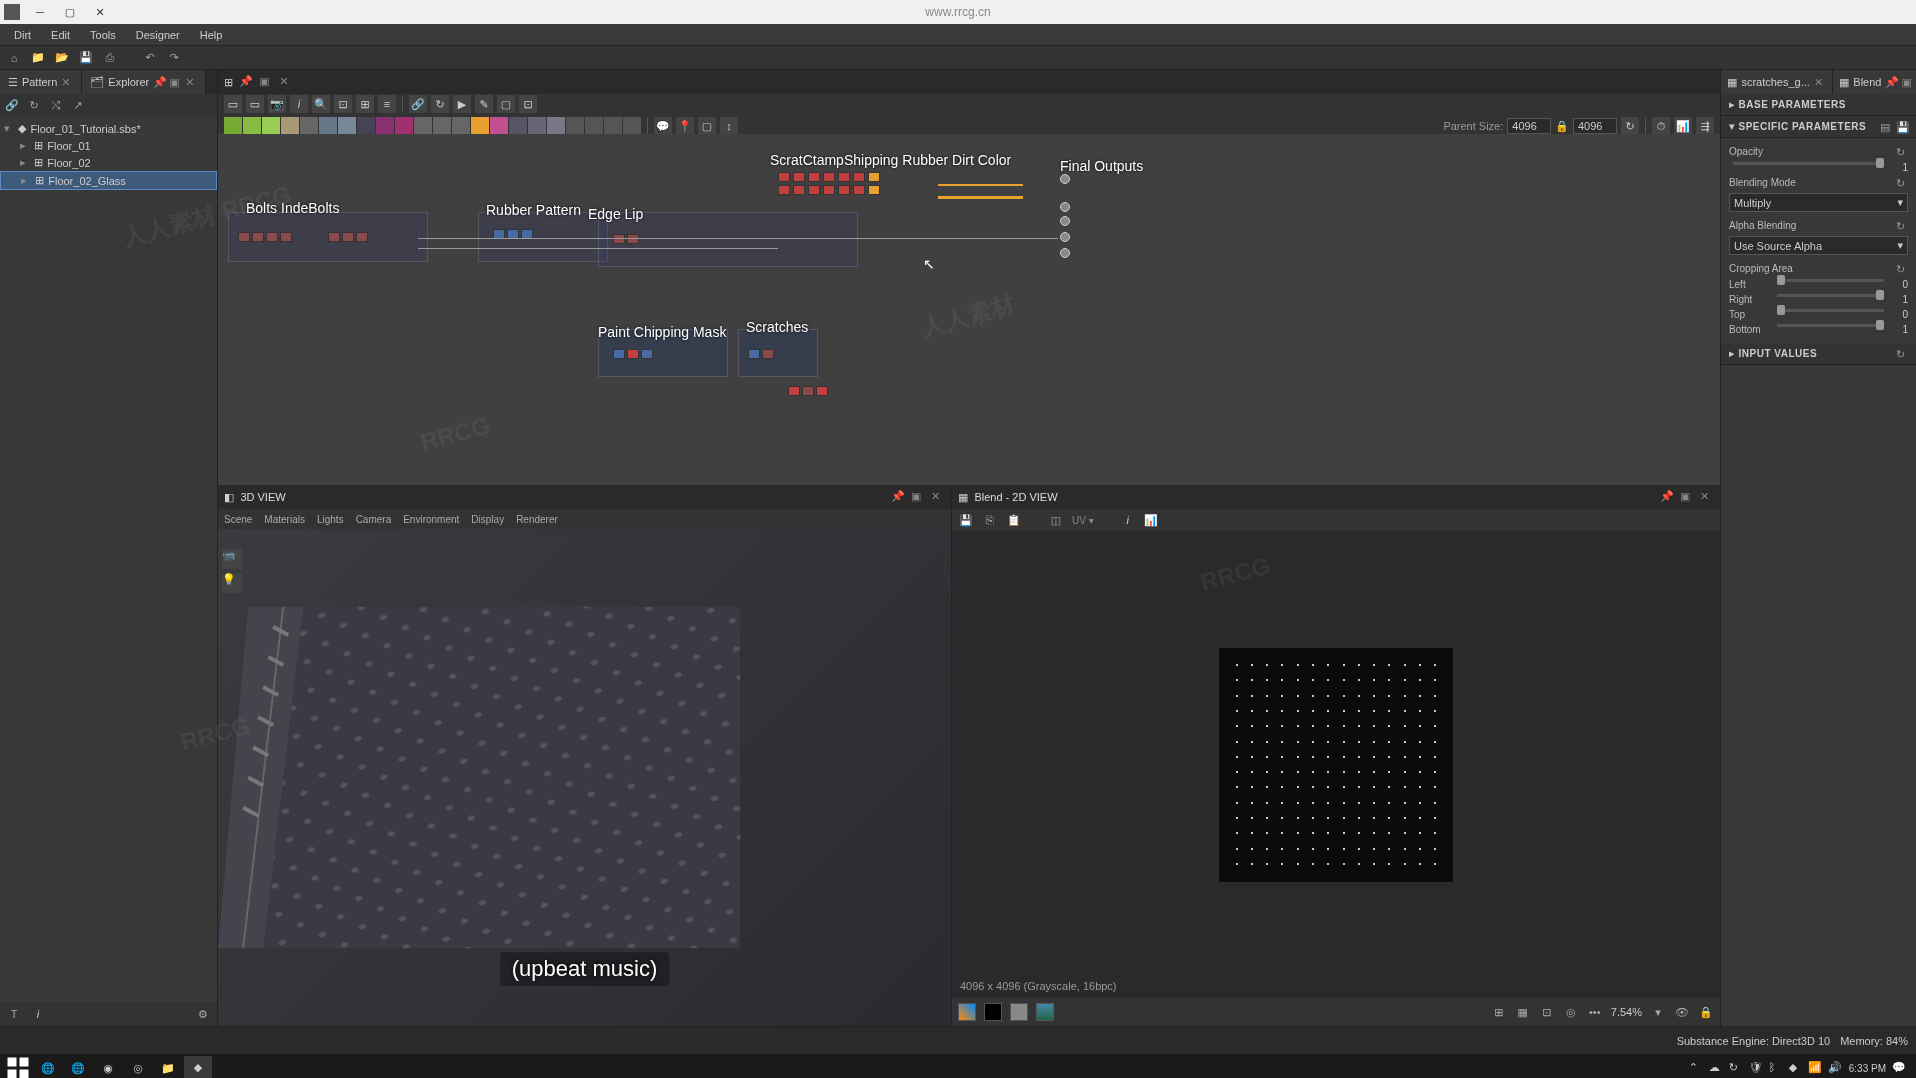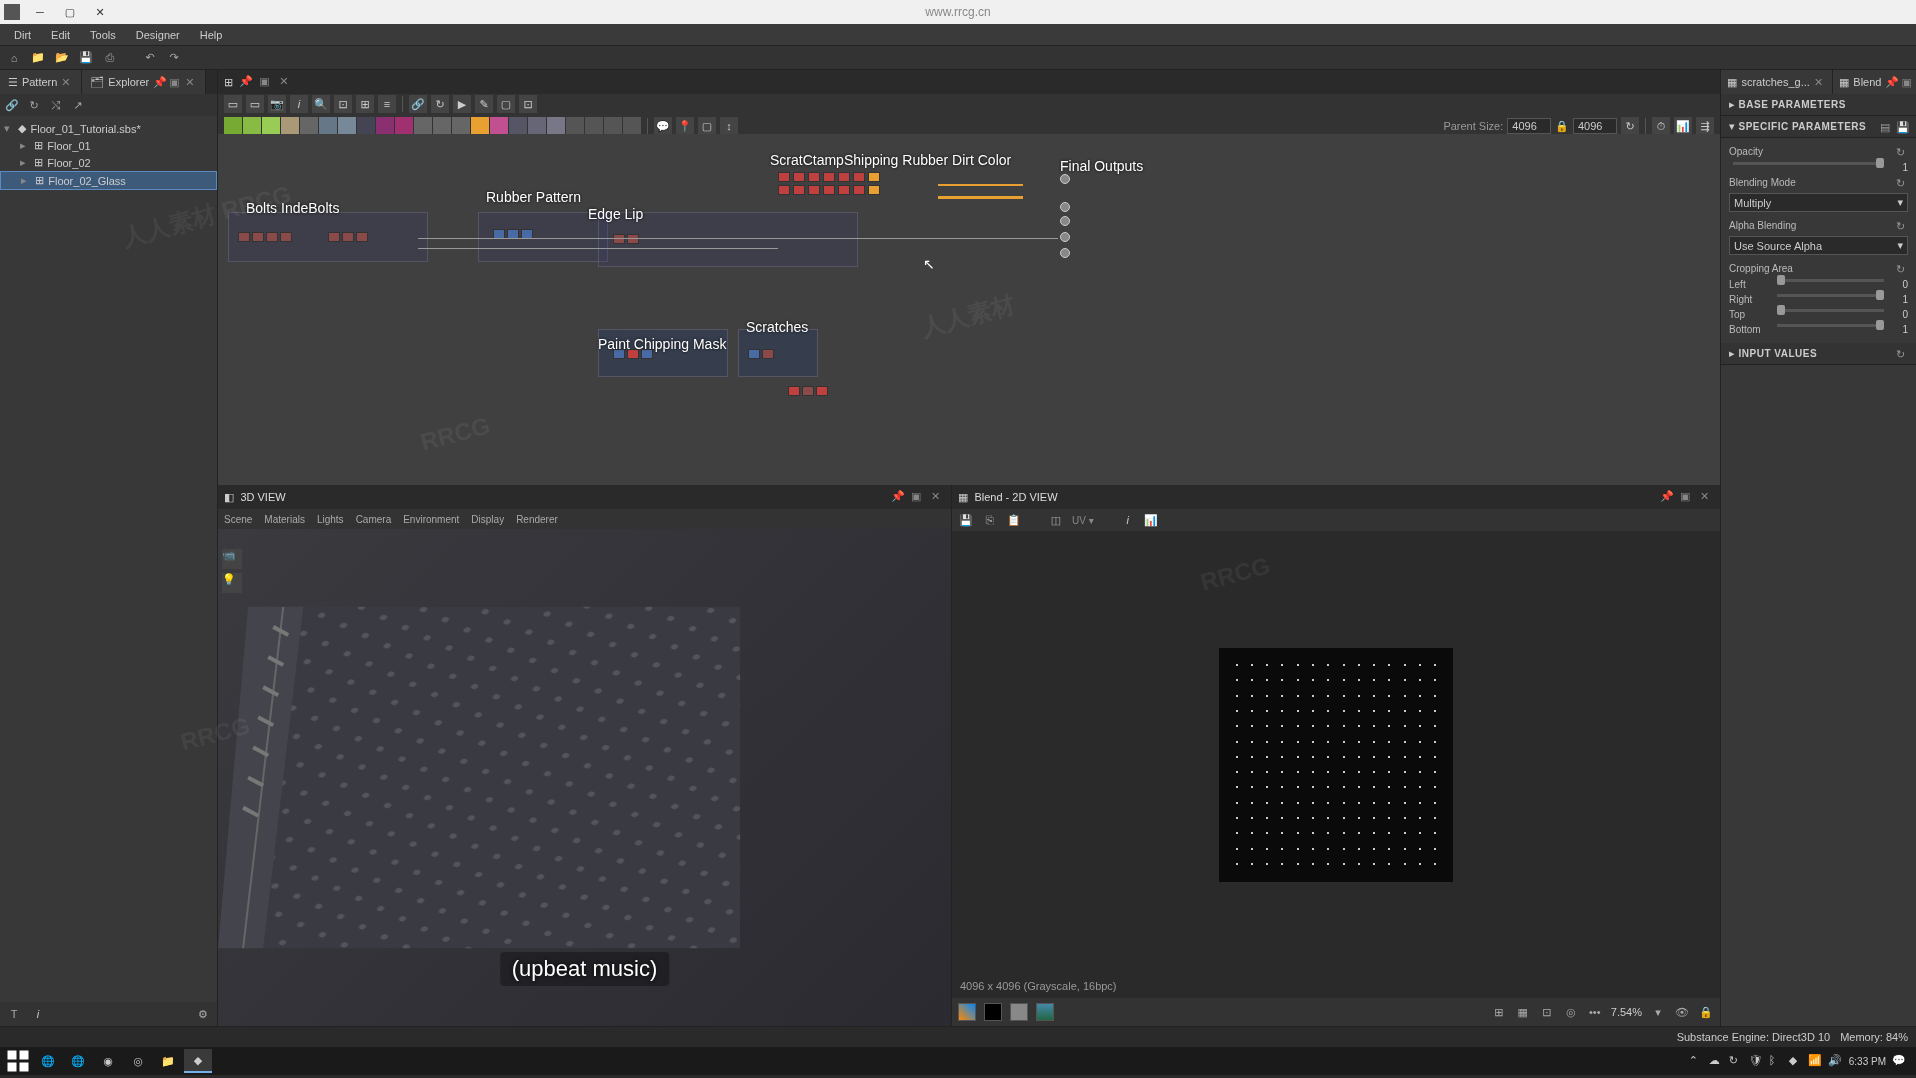--- a/index.html
+++ b/index.html
@@ -69,21 +69,21 @@
 .props-section{background:#333;padding:4px 8px;border-bottom:1px solid #222;display:flex;align-items:center;gap:4px}
 .props-section-title{flex:1;font-weight:600;letter-spacing:0.5px;font-size:10px}
 .props-body{padding:4px 8px}
 .prop-row{display:flex;align-items:flex-start;margin:4px 0;gap:4px}
 .prop-label{flex:1;font-size:10px;color:#bbb}
 .prop-value{font-size:10px;color:#ccc;width:16px;text-align:right}
 .slider-track{flex:1;height:3px;background:#555;position:relative;margin:0 4px}
 .slider-thumb{position:absolute;width:8px;height:10px;background:#999;top:-4px;border-radius:2px}
 .dropdown{background:#2a2a2a;border:1px solid #555;padding:2px 4px;width:100%;display:flex;justify-content:space-between;align-items:center;cursor:pointer}
 .reset-icon{width:12px;height:12px;color:#999;cursor:pointer}
-.statusbar{height:21px;background:#2a2a2a;border-top:1px solid #222;display:flex;align-items:center;justify-content:flex-end;padding:0 8px;gap:10px;font-size:10px;color:#888}
+.statusbar{height:28px;background:#2a2a2a;border-top:1px solid #222;display:flex;align-items:center;justify-content:flex-end;padding:0 8px;gap:10px;font-size:10px;color:#888}
 .taskbar{height:28px;background:#1a1a1a;display:flex;align-items:center;padding:0 4px;gap:2px}
 .task-item{width:28px;height:24px;display:flex;align-items:center;justify-content:center;cursor:pointer}
 .task-item.active{background:#3a3a3a;border-bottom:2px solid #76b0e8}
 .tray{margin-left:auto;display:flex;align-items:center;gap:6px;padding:0 6px}
 .tray-icon{width:14px;height:14px;cursor:pointer}
 .tray-time{font-size:10px;color:#ccc;text-align:right;line-height:1.1}
 svg{width:100%;height:100%}
 .watermark{position:absolute;color:rgba(255,255,255,0.06);font-size:24px;font-weight:bold;pointer-events:none;transform:rotate(-15deg)}
 </style>
 </head>
@@ -314,25 +314,25 @@
         <div class="output-dot" style="left:842px;top:98px"></div>
         <div class="output-dot" style="left:842px;top:114px"></div>
 
         <div class="wire" style="left:200px;top:104px;width:360px"></div>
         <div class="wire" style="left:200px;top:114px;width:360px"></div>
         <div class="wire" style="left:410px;top:104px;width:430px"></div>
         <div class="wire wire-orange" style="left:720px;top:50px;width:85px"></div>
         <div class="wire wire-orange" style="left:720px;top:62px;width:85px;border-top-width:3px"></div>
 
         <div class="graph-label" style="left:28px;top:66px">Bolts IndeBolts</div>
-        <div class="graph-label" style="left:268px;top:55px">Rubber Pattern</div>
+        <div class="graph-label" style="left:268px;top:68px">Rubber Pattern</div>
         <div class="graph-label" style="left:370px;top:72px">Edge Lip</div>
         <div class="graph-label" style="left:552px;top:18px">ScratCtampShipping Rubber  Dirt Color</div>
         <div class="graph-label" style="left:842px;top:24px">Final Outputs</div>
-        <div class="graph-label" style="left:380px;top:202px">Paint Chipping Mask</div>
+        <div class="graph-label" style="left:380px;top:190px">Paint Chipping Mask</div>
         <div class="graph-label" style="left:528px;top:185px">Scratches</div>
 
         <div style="position:absolute;left:705px;top:122px;color:#fff;font-size:14px">↖</div>
       </div>
     </div>
 
     <div class="bottom-split">
       <div class="view3d-panel">
         <div class="panel-header">
           <span>◧</span>

